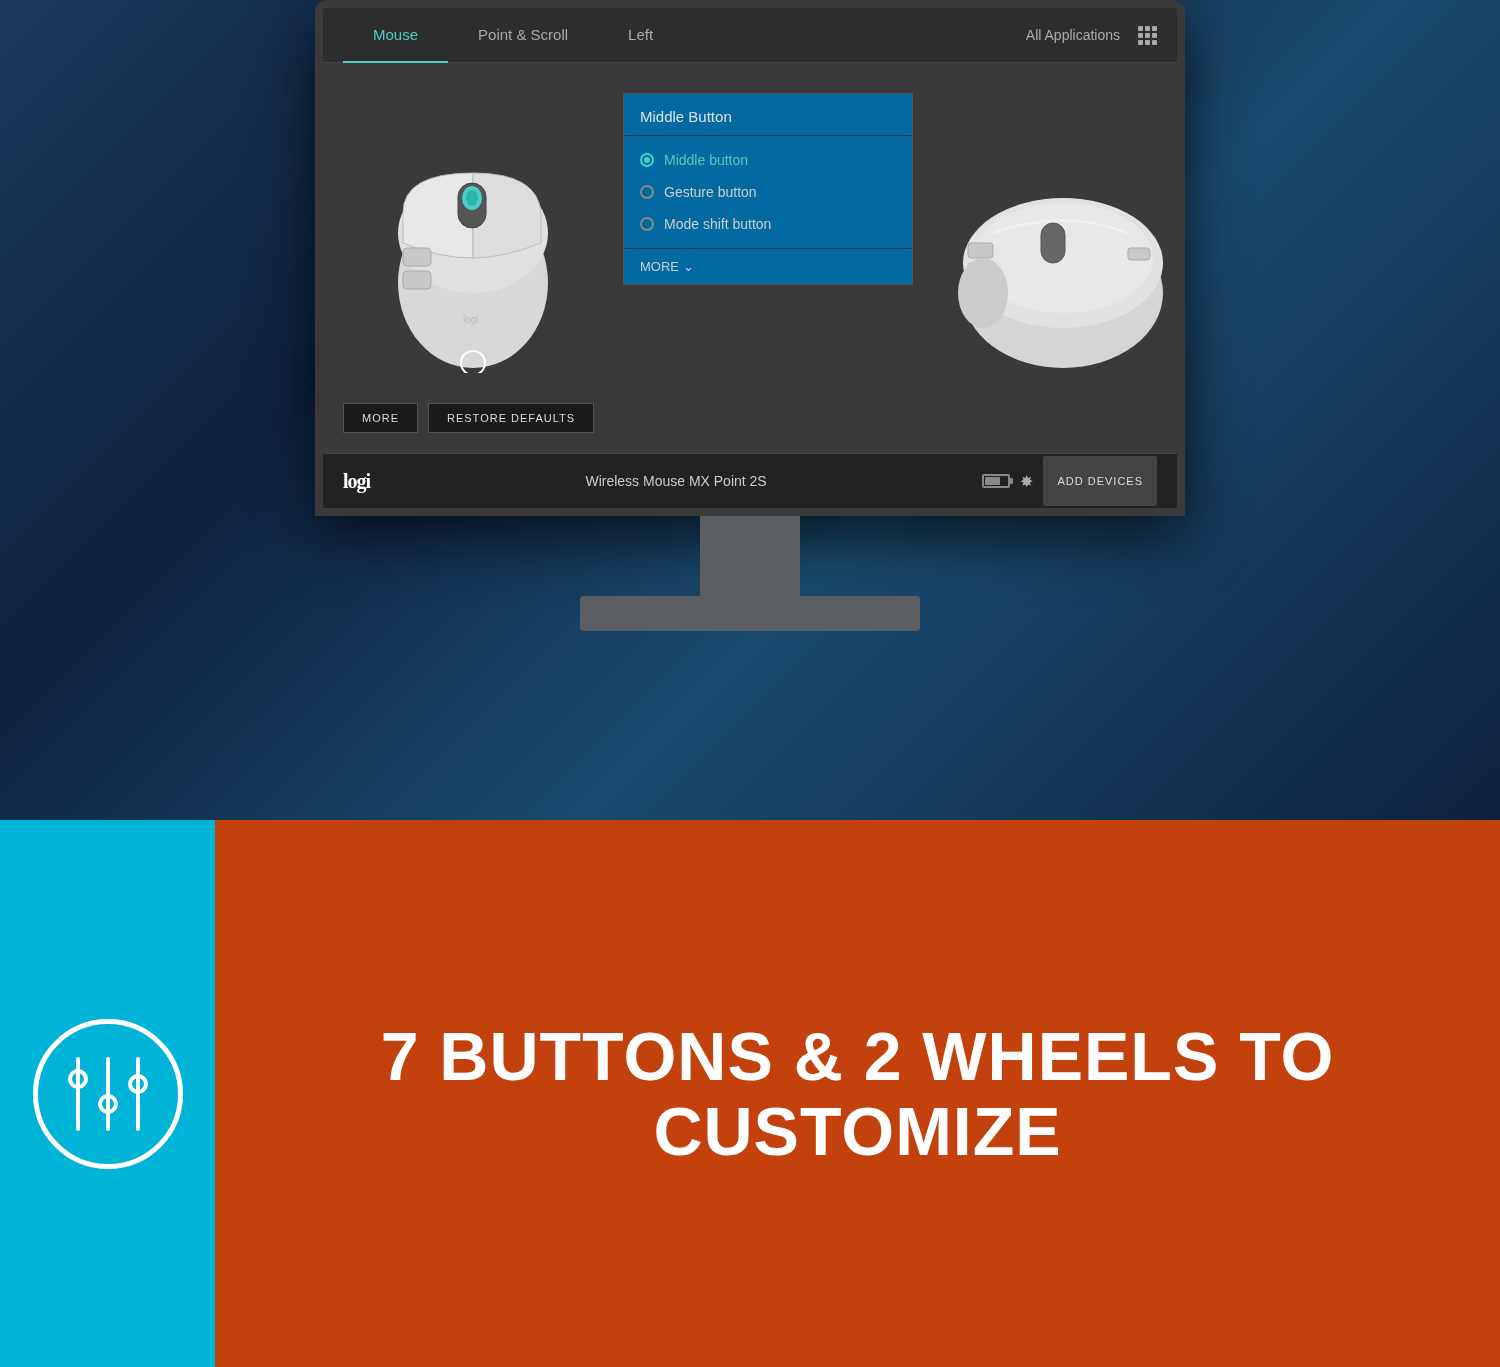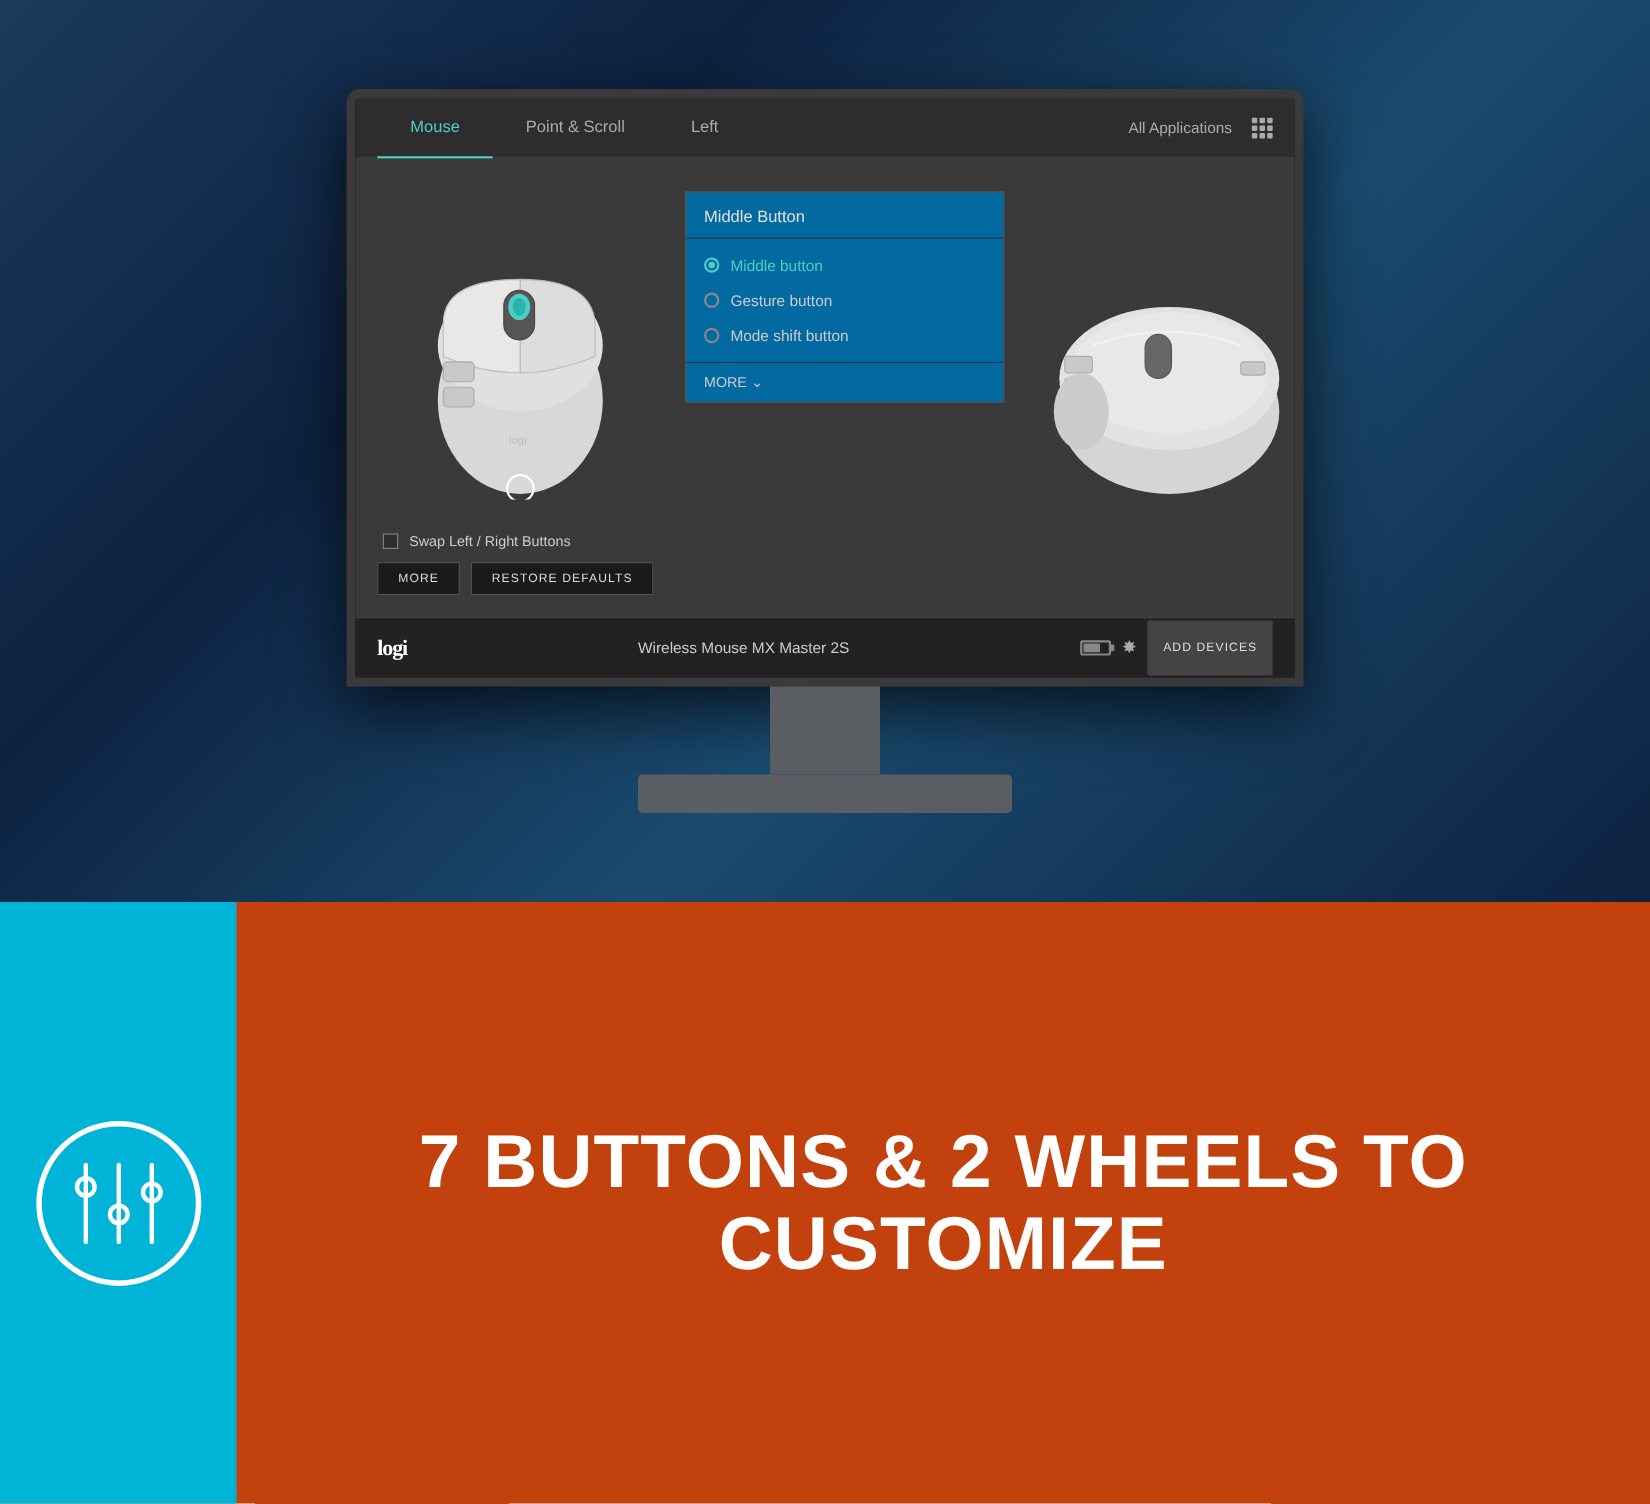--- a/index.html
+++ b/index.html
@@ -10,21 +10,21 @@
       font-family: Arial, sans-serif;
       overflow-x: hidden;
     }
 
     
     .monitor-section {
       width: 100%;
       height: 820px;
       background: linear-gradient(135deg, #1a3a5c 0%, #0d2240 30%, #1a4a6e 60%, #0d2240 100%);
       display: flex;
-      align-items: center;
+      align-items: flex-start;
       justify-content: center;
       position: relative;
     }
 
     
     .monitor-outer {
       width: 870px;
       display: flex;
       flex-direction: column;
       align-items: center;
@@ -490,35 +490,31 @@
 
                 <rect x="195" y="85" width="22" height="12" rx="3" fill="#c8c8c8" stroke="#aaa" stroke-width="1"></rect>
 
                 <path d="M60,70 Q130,45 195,70" stroke="#fff" stroke-width="2" fill="none" opacity="0.4"></path>
               </svg>
             </div>
 
           </div>
 
           <div class="bottom-controls">
-            <div class="swap-row">
-              <div class="checkbox-box"></div>
-              <span class="swap-label">Swap Left / Right Buttons</span>
-            </div>
             <div class="buttons-row">
               <button class="btn-dark">MORE</button>
               <button class="btn-dark">RESTORE DEFAULTS</button>
             </div>
           </div>
 
         </div>
 
         <div class="footer-bar">
           <span class="logi-logo">logi</span>
-          <span class="device-name">Wireless Mouse MX Master 2S</span>
+          <span class="device-name">Wireless Mouse MX Point 2S</span>
           <div class="footer-right">
             <div class="battery-icon">
               <div class="battery-fill"></div>
             </div>
             <span class="bluetooth-icon">✸</span>
             <button class="add-devices-btn">ADD DEVICES</button>
           </div>
         </div>
 
       </div>

